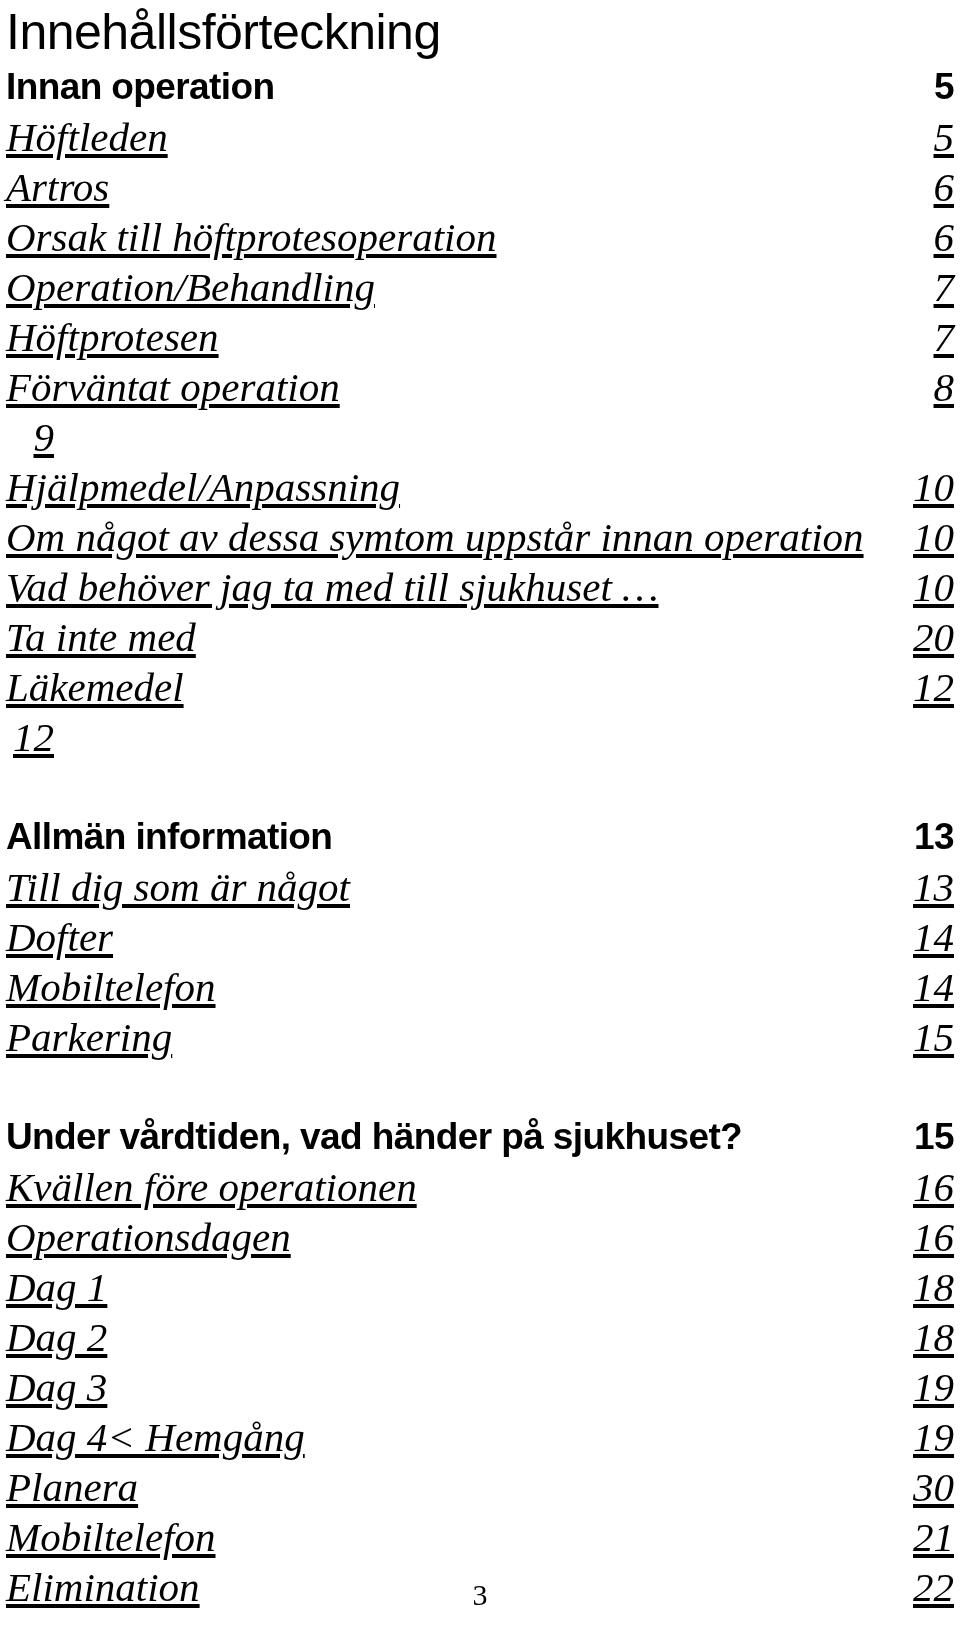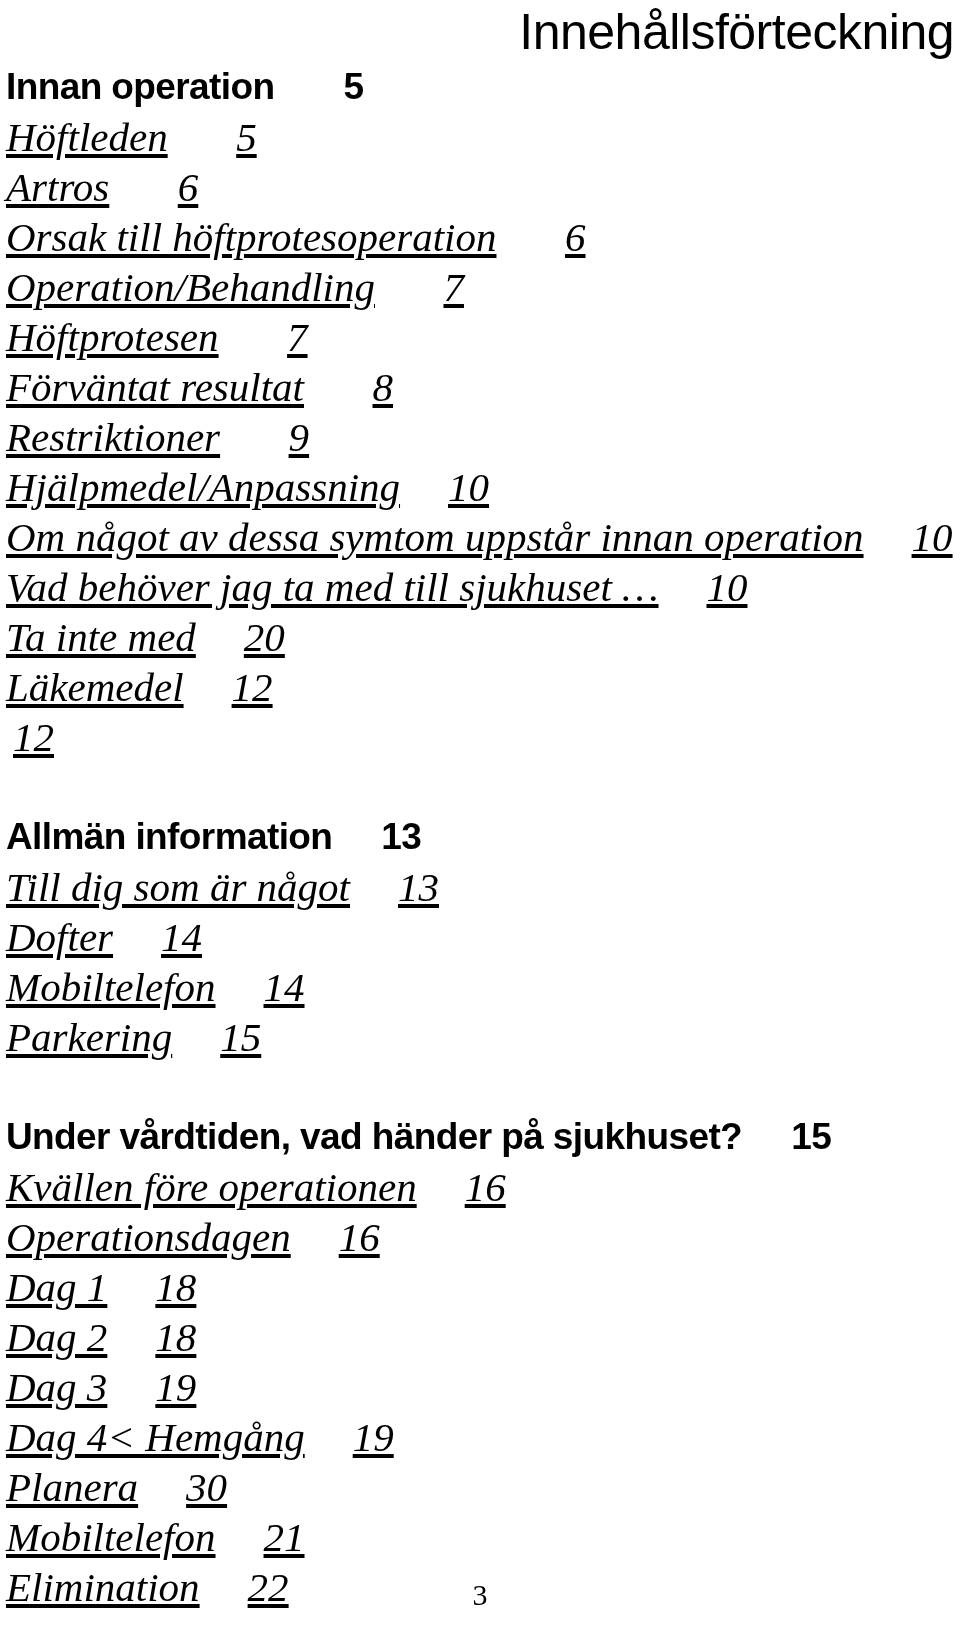--- a/index.html
+++ b/index.html
@@ -35,31 +35,30 @@
   
   .doc-title {
     font-family: "Liberation Sans", sans-serif;
     font-weight: 400;
     font-size: 50px;
     line-height: 56px;
     letter-spacing: -0.5px;
     white-space: nowrap;
     margin: 0 0 2px 0;
     padding: 0;
-    text-align: right;
   }
 
   
   .toc-row {
     display: flex;
     align-items: baseline;
+    justify-content: space-between;
     height: 50px;
     line-height: 50px;
     white-space: nowrap;
-    gap: 23px;
   }
 
   .toc-label {
     display: block;
     padding-right: 18px;
   }
 
   .toc-page {
     display: block;
     text-align: right;
@@ -133,25 +132,24 @@
         </div>
         <div class="toc-row entry">
           <span class="toc-label">Operation/Behandling</span>
           <span class="toc-page">7</span>
         </div>
         <div class="toc-row entry">
           <span class="toc-label">Höftprotesen</span>
           <span class="toc-page">7</span>
         </div>
         <div class="toc-row entry">
-          <span class="toc-label">Förväntat resultat</span>
+          <span class="toc-label">Förväntat operation</span>
           <span class="toc-page">8</span>
         </div>
         <div class="toc-row entry">
-          <span class="toc-label">Restriktioner</span>
           <span class="toc-page">9</span>
         </div>
         <div class="toc-row entry">
           <span class="toc-label">Hjälpmedel/Anpassning</span>
           <span class="toc-page">10</span>
         </div>
         <div class="toc-row entry">
           <span class="toc-label">Om något av dessa symtom uppstår innan operation</span>
           <span class="toc-page">10</span>
         </div>

